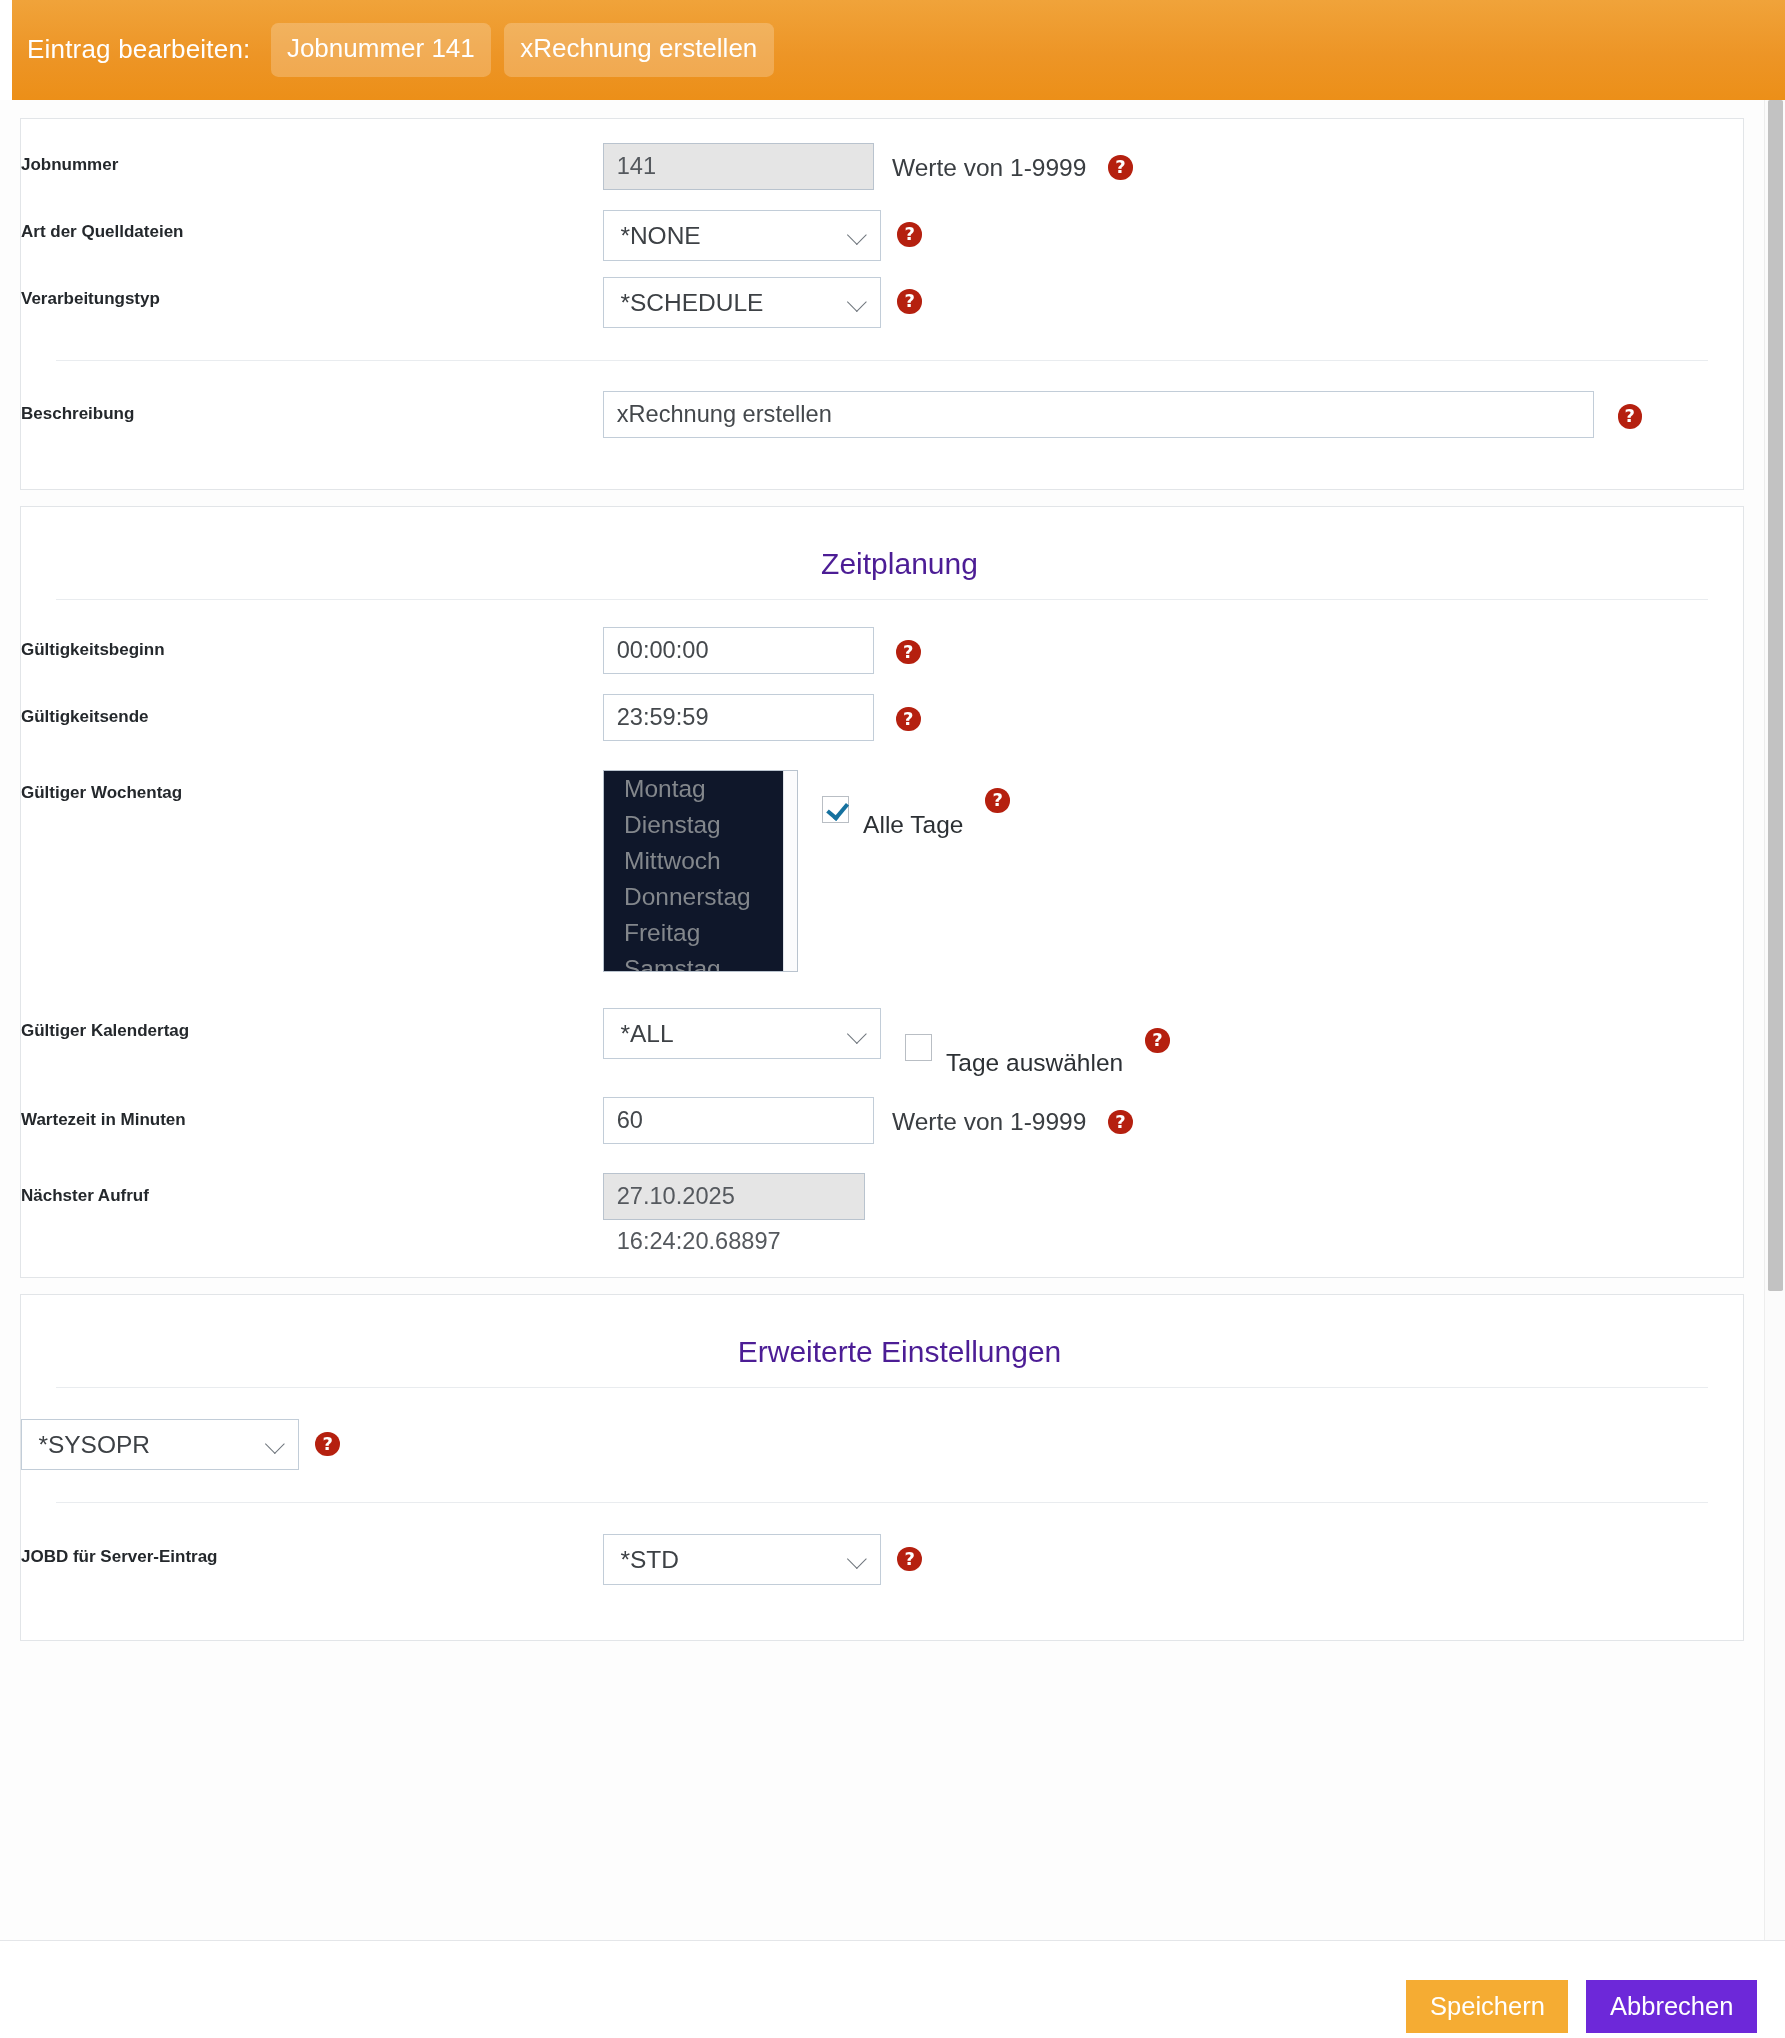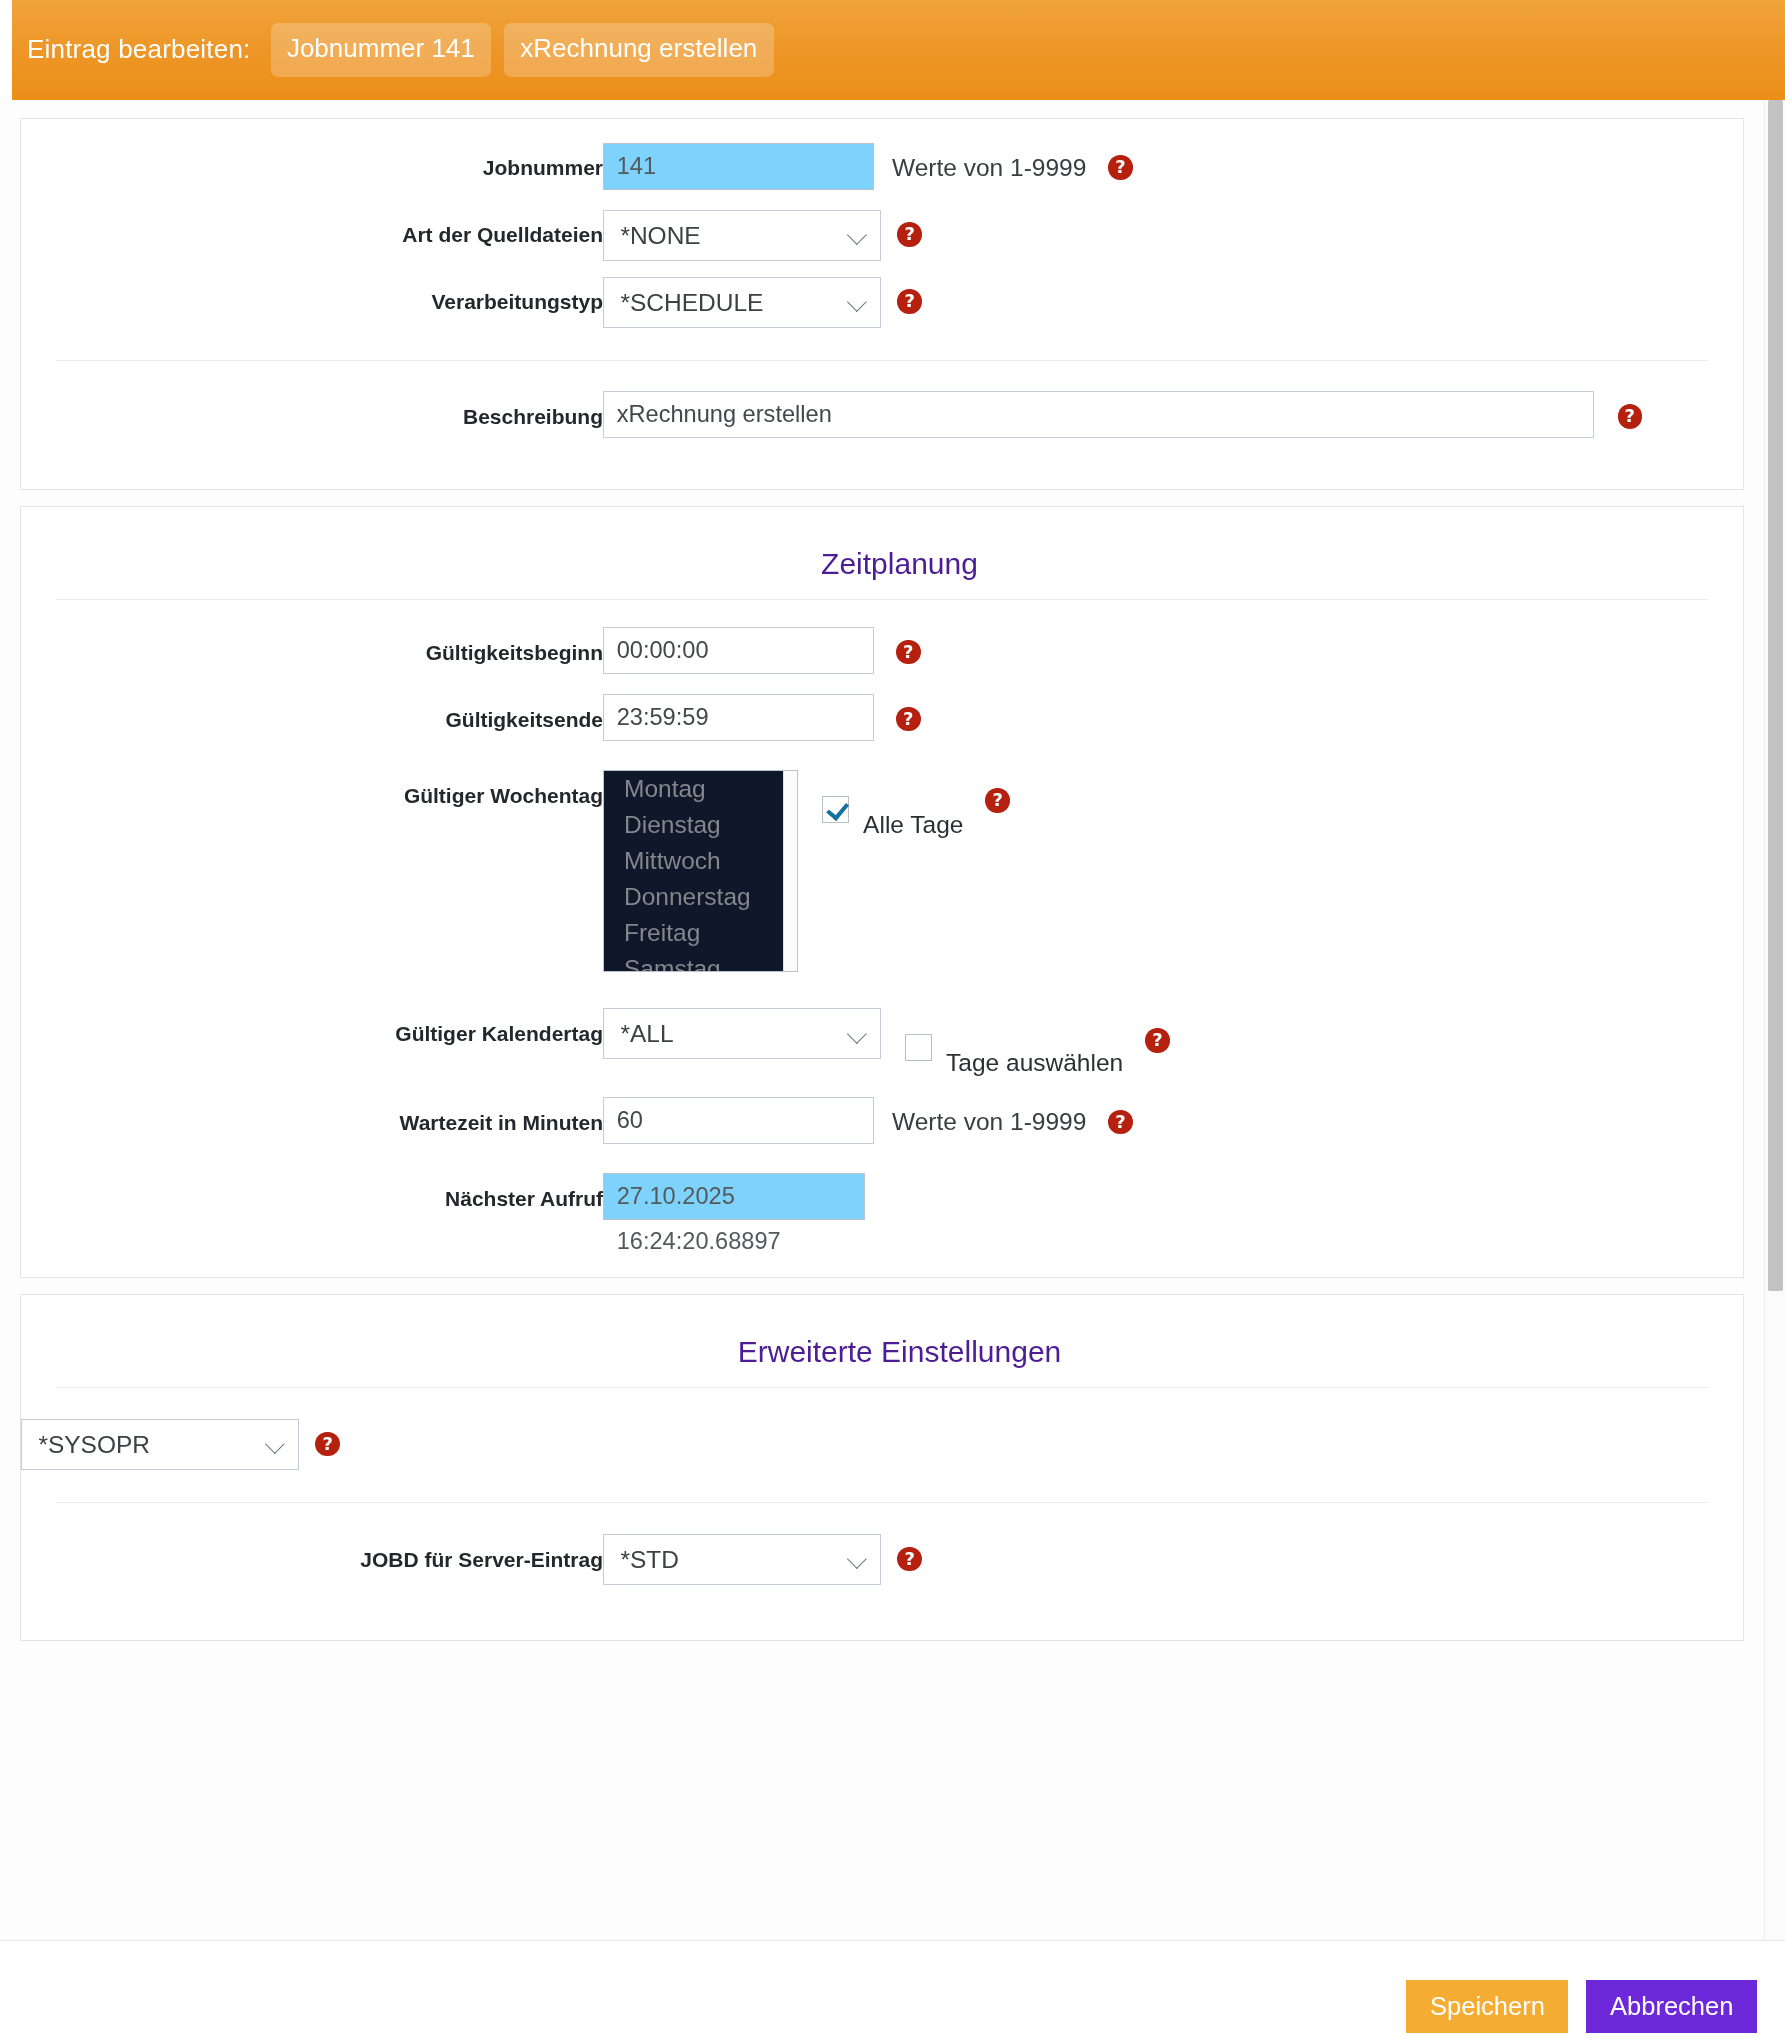--- a/index.html
+++ b/index.html
@@ -88,23 +88,22 @@
     display: flex;
     align-items: flex-start;
     padding: 0 0 0 0;
     margin: 0;
     min-height: 56px;
   }
   .frow + .frow { margin-top: 11px; }
 
   .flabel {
     width: 582px;
-    text-align: right;
     padding-top: 12.7px;
-    font-size: 21px;
+    font-size: 17px;
     font-weight: bold;
     color: #24282c;
     line-height: 1.2;
     flex: 0 0 582px;
     white-space: nowrap;
   }
 
   .fctrl { display: flex; align-items: flex-start; }
 
   input.tbox, .fakebox {
@@ -113,21 +112,21 @@
     color: #44484c;
     border: 0.9px solid #c2cdd8;
     background: #ffffff;
     padding: 0 12.7px;
     line-height: 45px;
     font-family: "Liberation Sans", sans-serif;
     outline: none;
     border-radius: 0;
   }
   input.tbox.readonly, .fakebox.readonly {
-    background: #7dd3fc;
+    background: #e5e5e5;
     border-color: #b9c3ce;
     color: #55595e;
   }
   .w-short { width: 271px; }
   .w-wide  { width: 991px; }
 
   
   .sel {
     position: relative;
     width: 278px; height: 51px;

